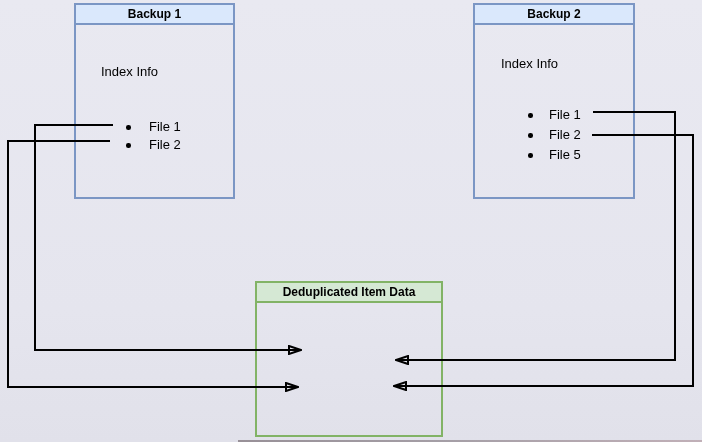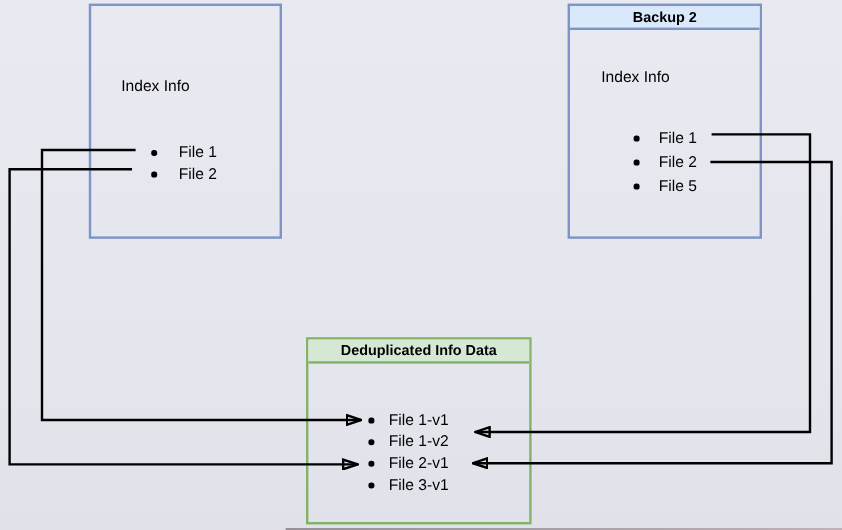--- a/index.html
+++ b/index.html
@@ -94,45 +94,40 @@
     left:238px;
     width:464px;
     height:2px;
     background:linear-gradient(90deg,rgba(92,78,84,.55) 0%,rgba(92,78,84,.45) 45%,rgba(133,84,90,.35) 100%);
   }
 </style>
 </head>
 <body>
 
 <div class="box blue" id="backup1-box">
+  <div class="box-header">Backup 1</div>
   <div class="index-label">Index Info</div>
   <ul class="file-list">
     <li>File 1</li>
     <li>File 2</li>
   </ul>
 </div>
 
 <div class="box blue" id="backup2-box">
   <div class="box-header">Backup 2</div>
   <div class="index-label">Index Info</div>
   <ul class="file-list">
     <li>File 1</li>
     <li>File 2</li>
     <li>File 5</li>
   </ul>
 </div>
 
 <div class="box green" id="dedup-box">
-  <div class="box-header">Deduplicated Info Data</div>
-  <ul class="file-list">
-    <li>File 1-v1</li>
-    <li>File 1-v2</li>
-    <li>File 2-v1</li>
-    <li>File 3-v1</li>
-  </ul>
+  <div class="box-header">Deduplicated Item Data</div>
 </div>
 
 <svg id="connector-layer" viewBox="0 0 702 442">
   <defs>
     <marker id="arrowhead" markerWidth="14" markerHeight="10" refX="13" refY="5" orient="auto" markerUnits="userSpaceOnUse">
       <path d="M1,1 L13,5 L1,9 Z" fill="#000" stroke="none"></path>
     </marker>
   </defs>
   <path d="M113,125 H35 V350 H301" marker-end="url(#arrowhead)"></path>
   <path d="M110,141 H8 V387 H298" marker-end="url(#arrowhead)"></path>

